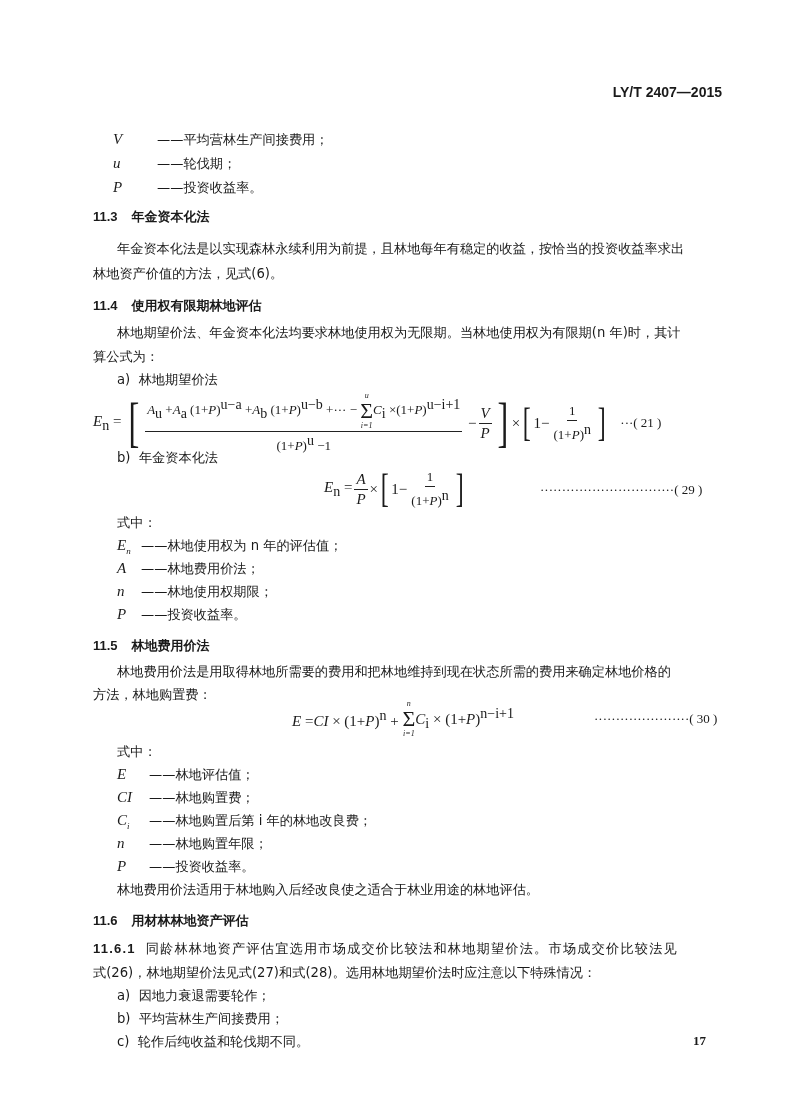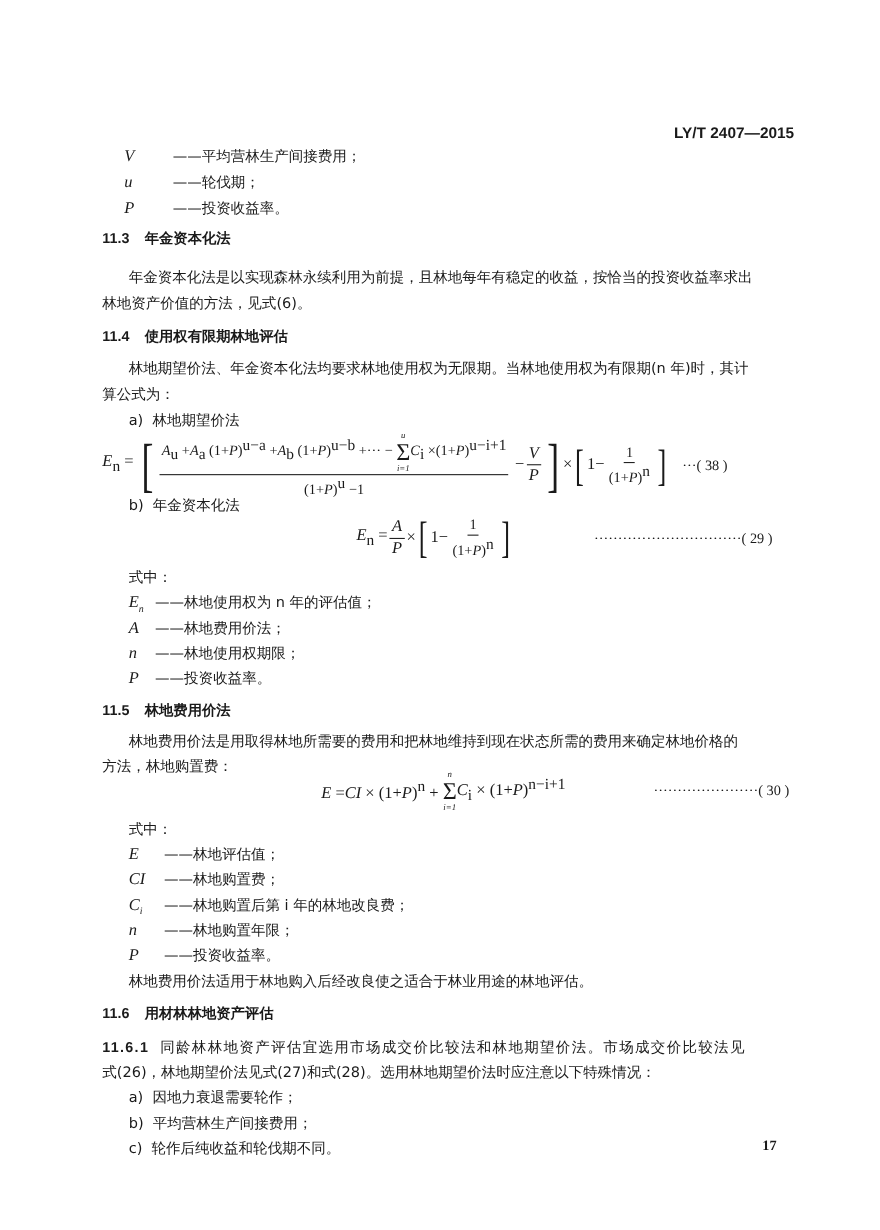--- a/index.html
+++ b/index.html
@@ -1,20 +1,20 @@
 <!DOCTYPE html>
 <html><head>
 <meta charset="utf-8">
 <style>
   html, body { margin: 0; padding: 0; background: #ffffff; }
   body { width: 800px; height: 1118px; position: relative; overflow: hidden;
          font-family: "DejaVu Sans", "Liberation Sans", sans-serif; color: #1a1a1a; }
   .abs { position: absolute; white-space: nowrap; }
-  .hdr { right: 78px; top: 112px; font-weight: bold; font-size: 14px; font-family: "Liberation Sans", sans-serif; }
-  .txt { font-size: 13.2px; line-height: 23px; }
+  .hdr { right: 78px; top: 84px; font-weight: bold; font-size: 14px; font-family: "Liberation Sans", sans-serif; }
+  .txt { font-size: 13.2px; line-height: 17px; }
   .sec { font-size: 13px; font-weight: bold; }
   .sec .num { font-family: "Liberation Sans", sans-serif; font-weight: bold; margin-right: 14px; }
   .var { font-family: "Liberation Serif", serif; font-style: italic; font-size: 15px; display: inline-block; }
   .math { font-family: "Liberation Serif", serif; font-size: 15px; }
   .math i { font-style: italic; }
   .math sup, .math sub { font-size: 14px; }
   .frac { display: inline-flex; flex-direction: column; align-items: center; vertical-align: middle; margin: 0 2px; }
   .frac .n { padding: 0 2px 1px; border-bottom: 1px solid #222; }
   .frac .d { padding: 1px 2px 0; }
   .bigbr { font-size: 40px; font-weight: 100; vertical-align: middle; line-height: 1; display: inline-block; transform: scaleX(0.6); }
@@ -75,21 +75,21 @@
     </span>
   <span class="bigbr" style="font-size:54px">]</span>
   <span>×</span>
   <span class="bigbr">[</span>
   <span>1−</span>
   <span class="frac" style="font-size:13px">
       <span class="n">1</span>
       <span class="d">(1+<i>P</i>)<sup>n</sup></span>
     </span>
   <span class="bigbr">]</span>
-  <span class="eqno" style="margin-left:12px">···( 38 )</span>
+  <span class="eqno" style="margin-left:12px">···( 21 )</span>
 </div>
 
 <div class="abs txt" style="left:117px;top:449px;">
   <span>b)</span>&nbsp;&nbsp;<span>年金资本化法</span>
 </div>
 
 <div class="abs math" style="left:324px;top:469px;display:flex;align-items:center;">
   <span><i>E</i><sub>n</sub> =</span>
   <span class="frac">
       <span class="n"><i>A</i></span>

